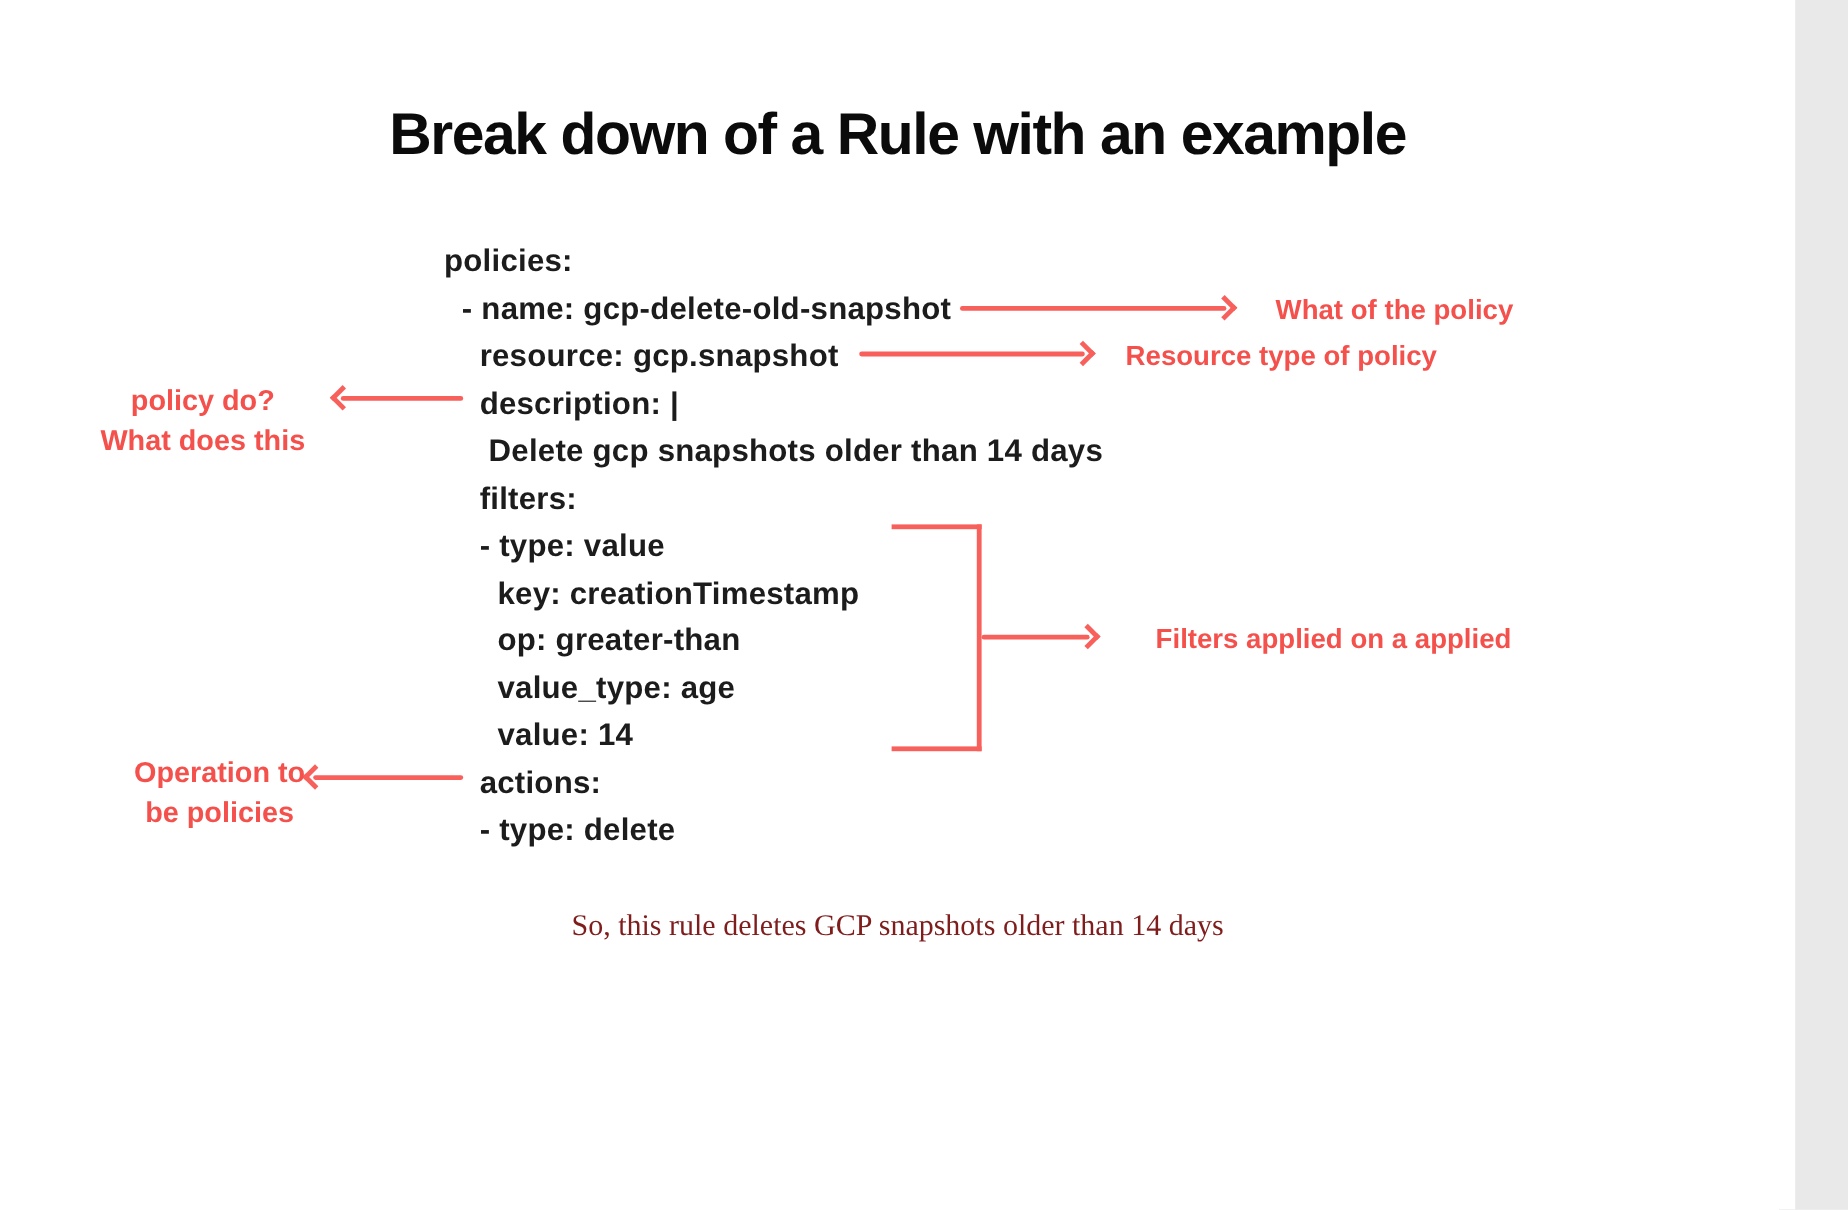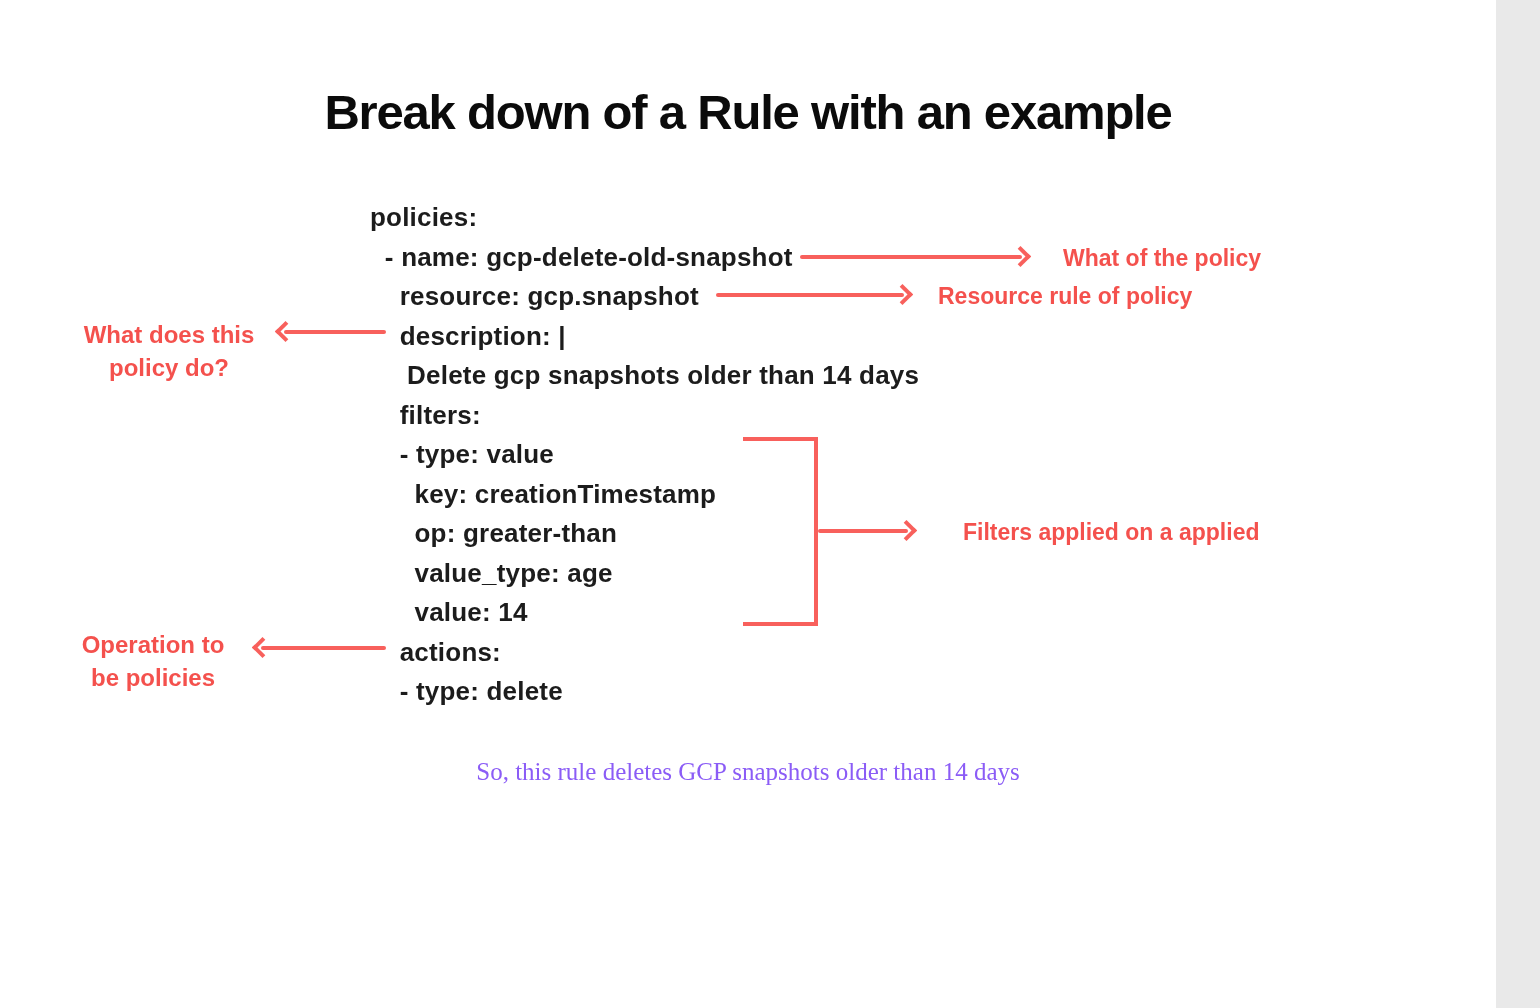--- a/index.html
+++ b/index.html
@@ -77,21 +77,21 @@
     left:743px;top:437px;
     width:71px;height:181px;
     border:4px solid var(--accent-arrow);
     border-left:none;
   }
   .footer{
     position:absolute;left:0;right:0;top:756px;
     text-align:center;
     font-family:"Liberation Serif",serif;
     font-size:25px;line-height:32px;
-    color:#8b5cf6;
+    color:#7f1d1d;
   }
 </style>
 </head>
 <body>
 
 <div class="page">
 
   <h1 class="title">Break down of a Rule with an example</h1>
 
   <pre class="code">policies:
@@ -111,42 +111,42 @@
   <div class="arrow right" style="left:800px;top:248px;width:228px">
     <i class="shaft"></i>
     <i class="head"></i>
   </div>
   <div class="red-label" style="left:1063px;top:244px">What of the policy</div>
 
   <div class="arrow right" style="left:716px;top:286px;width:194px">
     <i class="shaft"></i>
     <i class="head"></i>
   </div>
-  <div class="red-label" style="left:938px;top:282px">Resource rule of policy</div>
+  <div class="red-label" style="left:938px;top:282px">Resource type of policy</div>
 
   <div class="arrow left" style="left:278px;top:323px;width:108px">
     <i class="shaft"></i>
     <i class="head"></i>
   </div>
   <div class="left-label" style="left:69px;top:318px">
+    <div>policy do?</div>
     <div>What does this</div>
-    <div>policy do?</div>
   </div>
 
   <div class="bracket"></div>
   <div class="arrow right" style="left:818px;top:522px;width:96px">
     <i class="shaft"></i>
     <i class="head"></i>
   </div>
   <div class="red-label" style="left:963px;top:518px">Filters applied on a applied</div>
 
   <div class="arrow left" style="left:255px;top:639px;width:131px">
     <i class="shaft"></i>
     <i class="head"></i>
   </div>
-  <div class="left-label" style="left:53px;top:628px">
+  <div class="left-label" style="left:83px;top:628px">
     <div>Operation to</div>
     <div>be policies</div>
   </div>
 
   <div class="footer">So, this rule deletes GCP snapshots older than 14 days</div>
 
 </div>
 
 </body></html>

